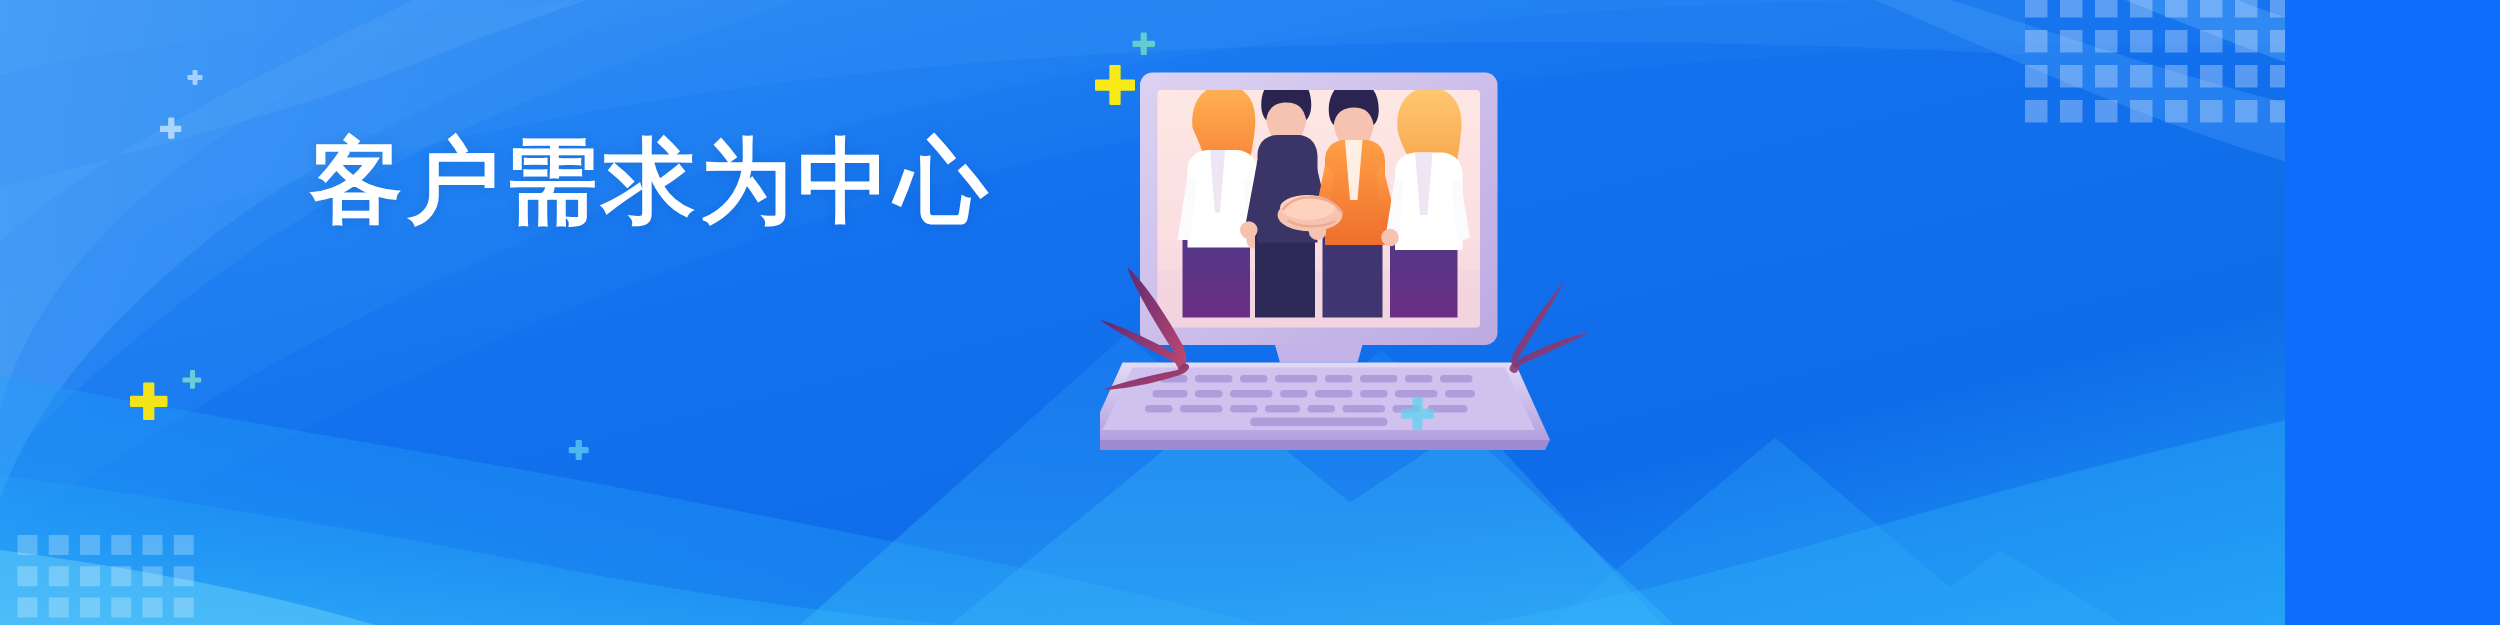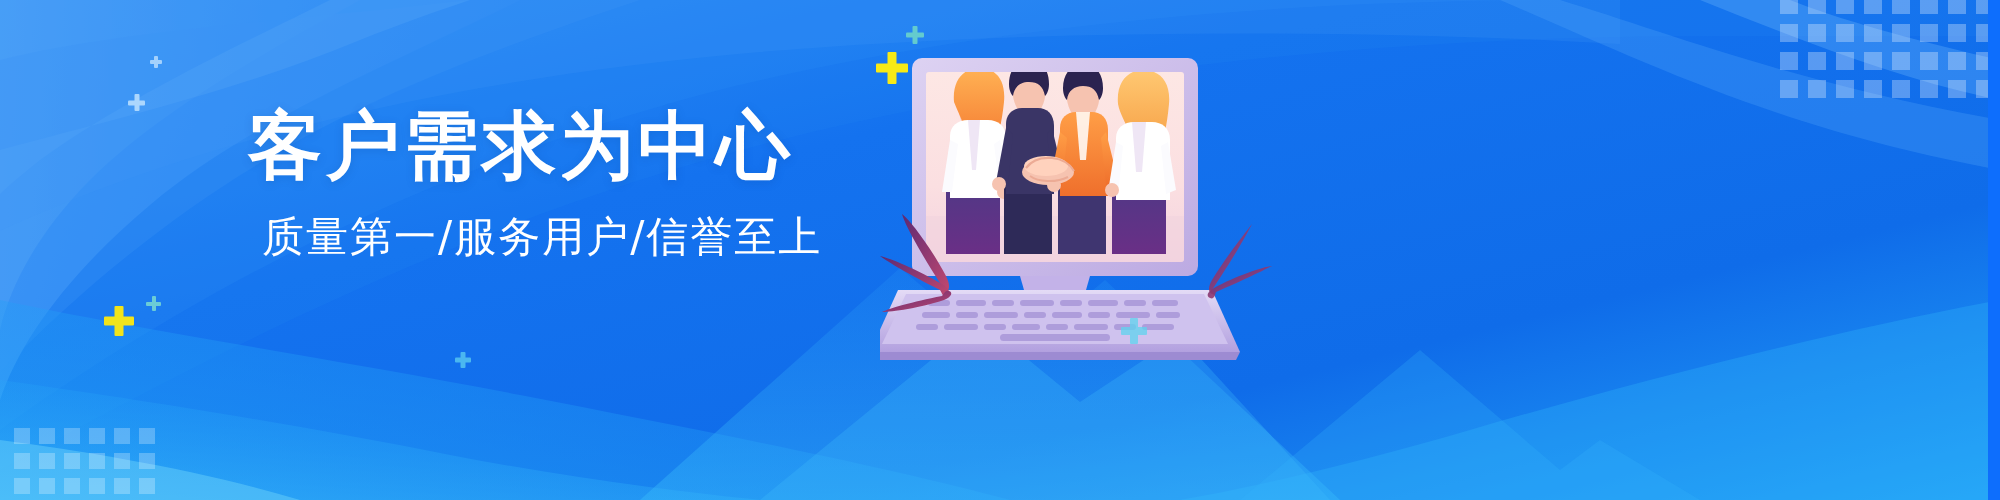--- a/index.html
+++ b/index.html
@@ -1,18 +1,18 @@
 <!DOCTYPE html>
 <html><head>
 <meta charset="utf-8">
 <style>
   html,body{margin:0;padding:0;background:#0d6efd;}
   *{box-sizing:border-box;}
   .banner{
-    position:relative;width:1988px;height:500px;overflow:hidden;
+    position:relative;width:1828px;height:500px;overflow:hidden;
     font-family:"Liberation Sans","DejaVu Sans",sans-serif;
     background:linear-gradient(115deg,#2f8ff5 0%,#1d7bf0 18%,#1272ee 40%,#0f6ce9 60%,#1a8df2 80%,#23a3f7 100%);
   }
   .layer{position:absolute;top:0;left:0;width:100%;height:100%;pointer-events:none;}
   .svgfull{position:absolute;inset:0;width:2000px;height:500px;display:block;}
 
   
   .textblock{position:absolute;left:248px;top:108px;width:640px;z-index:30;}
   .headline{
     color:#ffffff;font-size:74px;line-height:1;font-weight:700;
@@ -178,21 +178,20 @@
   <span class="plus p-yellow-sm"></span>
   <span class="plus p-yellow-low"></span>
   <span class="plus p-teal-low"></span>
   <span class="plus p-cyan-mid"></span>
   <span class="plus p-white-left"></span>
   <span class="plus p-white-left2"></span>
   <span class="plus p-cyan-btm"></span>
 
   <div class="textblock">
     <div class="headline">客户需求为中心</div>
-    <div class="subline">质量第一/服务用户/信誉至上</div>
   </div>
 
   <div class="illus">
     <svg viewBox="0 0 420 330" aria-hidden="true">
       <defs>
         <linearGradient id="scr" x1="0" y1="0" x2="0" y2="1">
           <stop offset="0%" stop-color="#fde7e4"></stop>
           <stop offset="60%" stop-color="#fbdfe1"></stop>
           <stop offset="100%" stop-color="#f3d3e0"></stop>
         </linearGradient>

